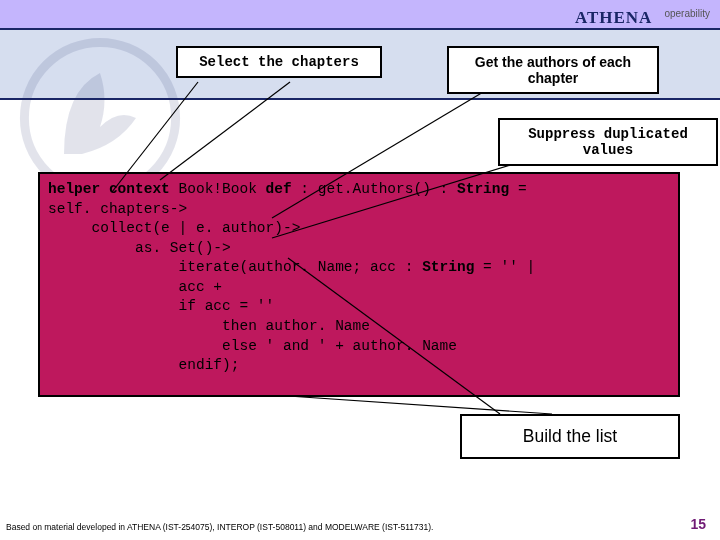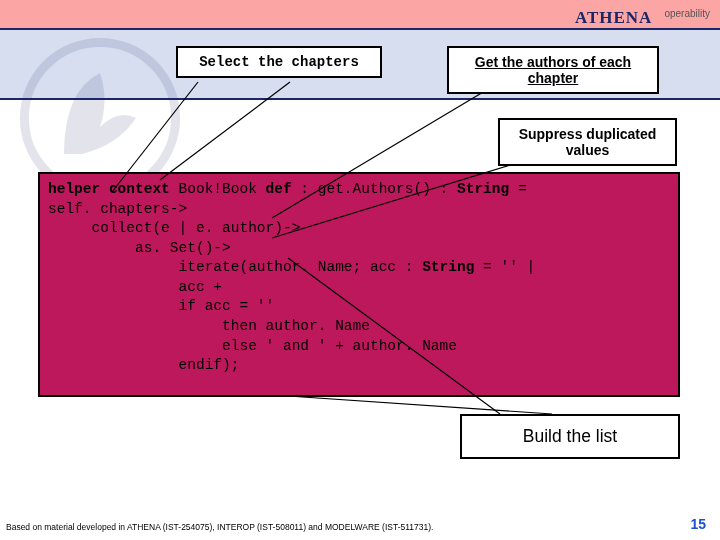--- a/index.html
+++ b/index.html
@@ -1,29 +1,29 @@
 <!DOCTYPE html>
 <html><head>
 <meta charset="utf-8">
 <style>
   * { margin: 0; padding: 0; box-sizing: border-box; }
   body { width: 720px; height: 540px; background: #fff; font-family: Arial, sans-serif; position: relative; overflow: hidden; }
-  .topbar { position: absolute; top: 0; left: 0; right: 0; height: 36px; background: #fca5a5; display: flex; justify-content: flex-end; align-items: center; padding-right: 10px; }
+  .topbar { position: absolute; top: 0; left: 0; right: 0; height: 36px; background: #c4b5fd; display: flex; justify-content: flex-end; align-items: center; padding-right: 10px; }
   .logo { font-family: Georgia, serif; font-size: 17px; font-weight: bold; color: #1a2666; letter-spacing: 1px; }
   .tag { font-size: 10px; color: #555; margin-left: 12px; align-self: flex-start; margin-top: 8px;}
   .hr1 { position: absolute; top: 28px; left: 0; right: 0; height: 2px; background: #1a2666; }
   .midstripe { position: absolute; top: 30px; left: 0; right: 0; height: 68px; background: #d6deef; }
   .hr2 { position: absolute; top: 98px; left: 0; right: 0; height: 2px; background: #1a2666; }
   .watermark { position: absolute; top: 28px; left: -20px; width: 240px; height: 180px; opacity: 0.12; }
   .callout { position: absolute; background: #fff; border: 2px solid #000; padding: 6px 14px; font-weight: bold; font-size: 14px; text-align: center; z-index: 5; }
   .codebox { position: absolute; left: 38px; top: 172px; width: 642px; height: 225px; border: 2px solid #000; background: #be185d; padding: 6px 8px; font-family: 'Courier New', monospace; font-size: 14.5px; line-height: 1.35; z-index: 3; }
   .b { font-weight: bold; }
   .svglines { position: absolute; top: 0; left: 0; z-index: 4; pointer-events: none; }
   .footer { position: absolute; bottom: 8px; left: 6px; font-size: 8.5px; color: #000; }
-  .pagenum { position: absolute; bottom: 8px; right: 14px; font-size: 14px; font-weight: bold; color: #1d4ed8; }
+  .pagenum { position: absolute; bottom: 8px; right: 14px; font-size: 14px; font-weight: bold; color: #701a75; }
 </style>
 </head>
 <body>
 
 <div class="topbar">
   <div>
     <span class="logo">ATHENA</span>
   </div>
   <span class="tag">operability</span>
 </div>
@@ -32,24 +32,24 @@
 <div class="hr2"></div>
 
 <svg class="watermark" viewBox="0 0 100 100">
   <circle cx="50" cy="50" r="42" fill="none" stroke="#1a2666" stroke-width="5"></circle>
   <path d="M30 70 Q30 35 50 25 Q55 40 50 55 Q60 45 70 50 Q60 65 40 70" fill="#1a2666"></path>
 </svg>
 
 <div class="callout" style="left:176px; top:46px; width:206px;font-family:Liberation Mono, monospace;">
   <span>Select the chapters</span>
 </div>
-<div class="callout" style="left:447px; top:46px; width:212px;text-decoration:underline;">
+<div class="callout" style="left:447px; top:46px; width:212px;">
   <span>Get the authors of each chapter</span>
 </div>
-<div class="callout" style="left:498px; top:118px; width:179px;">
+<div class="callout" style="left:498px; top:118px; width:220px;font-family:Liberation Mono, monospace;">
   <span>Suppress duplicated values</span>
 </div>
 <div class="callout" style="left:452px; top:414px; width:220px; font-size:17.5px; padding:10px 14px; font-weight:normal;margin-left:8px;">
   <span>Build the list</span>
 </div>
 
 <svg class="svglines" width="720" height="540">
   <line x1="198" y1="82" x2="112" y2="192" stroke="#000" stroke-width="1.2"></line>
   <line x1="290" y1="82" x2="160" y2="180" stroke="#000" stroke-width="1.2"></line>
   <line x1="500" y1="82" x2="272" y2="218" stroke="#000" stroke-width="1.2"></line>

